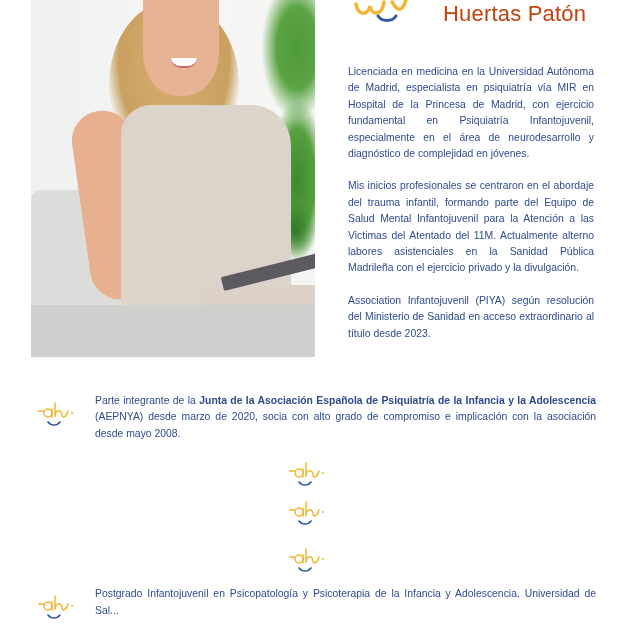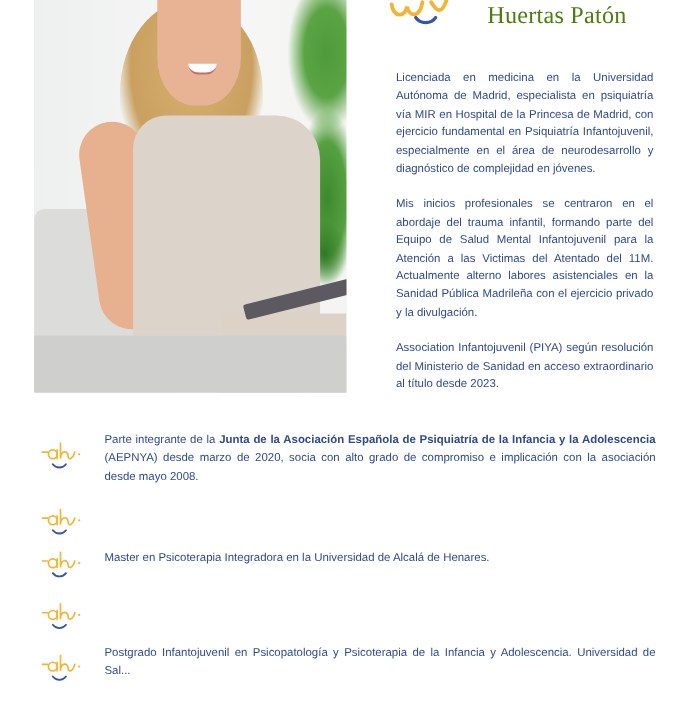--- a/index.html
+++ b/index.html
@@ -25,34 +25,34 @@
     .photo .arm { position:absolute; left:50px; top:110px; width:60px; height:190px; background:#e7b190; border-radius: 30px; transform: rotate(-8deg); }
     .photo .tablet { position:absolute; left:190px; top:265px; width:100px; height:14px; background:#5c5a60; transform: rotate(-14deg); border-radius:2px; }
     .photo .skirt { position:absolute; left:170px; top:285px; width:114px; height:72px; background:#ddd2c8; }
     .photo .plant1 { position:absolute; right:-6px; top:0; width:60px; height:120px; background: radial-gradient(ellipse at 60% 40%, #4f9a3a 0%, #5aa444 40%, rgba(90,164,68,0) 70%); }
     .photo .plant2 { position:absolute; right:-10px; top:100px; width:55px; height:160px; background: radial-gradient(ellipse at 50% 50%, #3d8a2e 0%, #56a040 45%, rgba(86,160,64,0) 72%); }
     .photo .plant3 { position:absolute; right:0; top:200px; width:40px; height:60px; background: radial-gradient(ellipse at 50% 50%, #2f7a26 0%, rgba(47,122,38,0) 70%); }
 
     .logo-mark { position:absolute; left:352px; top:0; width:60px; height:24px; }
     .brand-name {
       position:absolute; left:443px; top:1px;
-      font-size: 22px; color:#4d7c0f; letter-spacing: 0.2px;
-      font-family: Liberation Serif, serif;
+      font-size: 22px; color:#c2410c; letter-spacing: 0.2px;
+      font-family: Liberation Sans, sans-serif;
     }
     .bio {
       position:absolute; left:344px; top:64px; width:250px;
       font-size: 10.4px; line-height: 16.4px; color:#2e4a8e;
       text-align: justify;
     }
-    .bio p { margin: 0 0 16px 16px; }
+    .bio p { margin: 0 0 16px 4px; }
     .bio strong { font-weight: normal; }
 
     .creds { position:absolute; left:36px; top:393px; width:560px; }
     .cred {
-      display:flex; align-items:flex-start; margin-bottom: 11px;
+      display:flex; align-items:flex-start; margin-bottom: 11px; justify-content: center;
     }
     .cred .icon { flex: 0 0 42px; width:42px; height:28px; margin-top:8px; margin-right:17px; }
     .cred .text {
       font-size: 10.4px; line-height: 16.4px; color:#2e4a8e;
       text-align: justify; flex:1;
     }
     .cred .text b { font-weight:bold; }
   </style>
 </head>
 <body>
@@ -107,21 +107,20 @@
     </svg>
   </div>
   <div class="cred">
     <svg class="icon" viewBox="0 0 42 28" style="margin-top:0">
       <path d="M2 10 L8 10" stroke="#f2b533" stroke-width="1.5" fill="none"></path>
       <circle cx="12" cy="12" r="4" fill="none" stroke="#f2b533" stroke-width="1.5"></circle>
       <path d="M16 8 L16 16 M19 2 L19 16 C19 8,26 8,26 14 C26 17,30 17,32 10" fill="none" stroke="#f2b533" stroke-width="1.5" stroke-linecap="round"></path>
       <circle cx="36" cy="12" r="1" fill="#f2b533"></circle>
       <path d="M12 21 C15 25,21 25,24 21" fill="none" stroke="#3456a3" stroke-width="1.6" stroke-linecap="round"></path>
     </svg>
-    <div class="text"><span>Master en Psicoterapia Integradora en la Universidad de Alcalá de Henares.</span></div>
   </div>
   <div class="cred">
     <svg class="icon" viewBox="0 0 42 28">
       <path d="M2 10 L8 10" stroke="#f2b533" stroke-width="1.5" fill="none"></path>
       <circle cx="12" cy="12" r="4" fill="none" stroke="#f2b533" stroke-width="1.5"></circle>
       <path d="M16 8 L16 16 M19 2 L19 16 C19 8,26 8,26 14 C26 17,30 17,32 10" fill="none" stroke="#f2b533" stroke-width="1.5" stroke-linecap="round"></path>
       <circle cx="36" cy="12" r="1" fill="#f2b533"></circle>
       <path d="M12 21 C15 25,21 25,24 21" fill="none" stroke="#3456a3" stroke-width="1.6" stroke-linecap="round"></path>
     </svg>
   </div>

